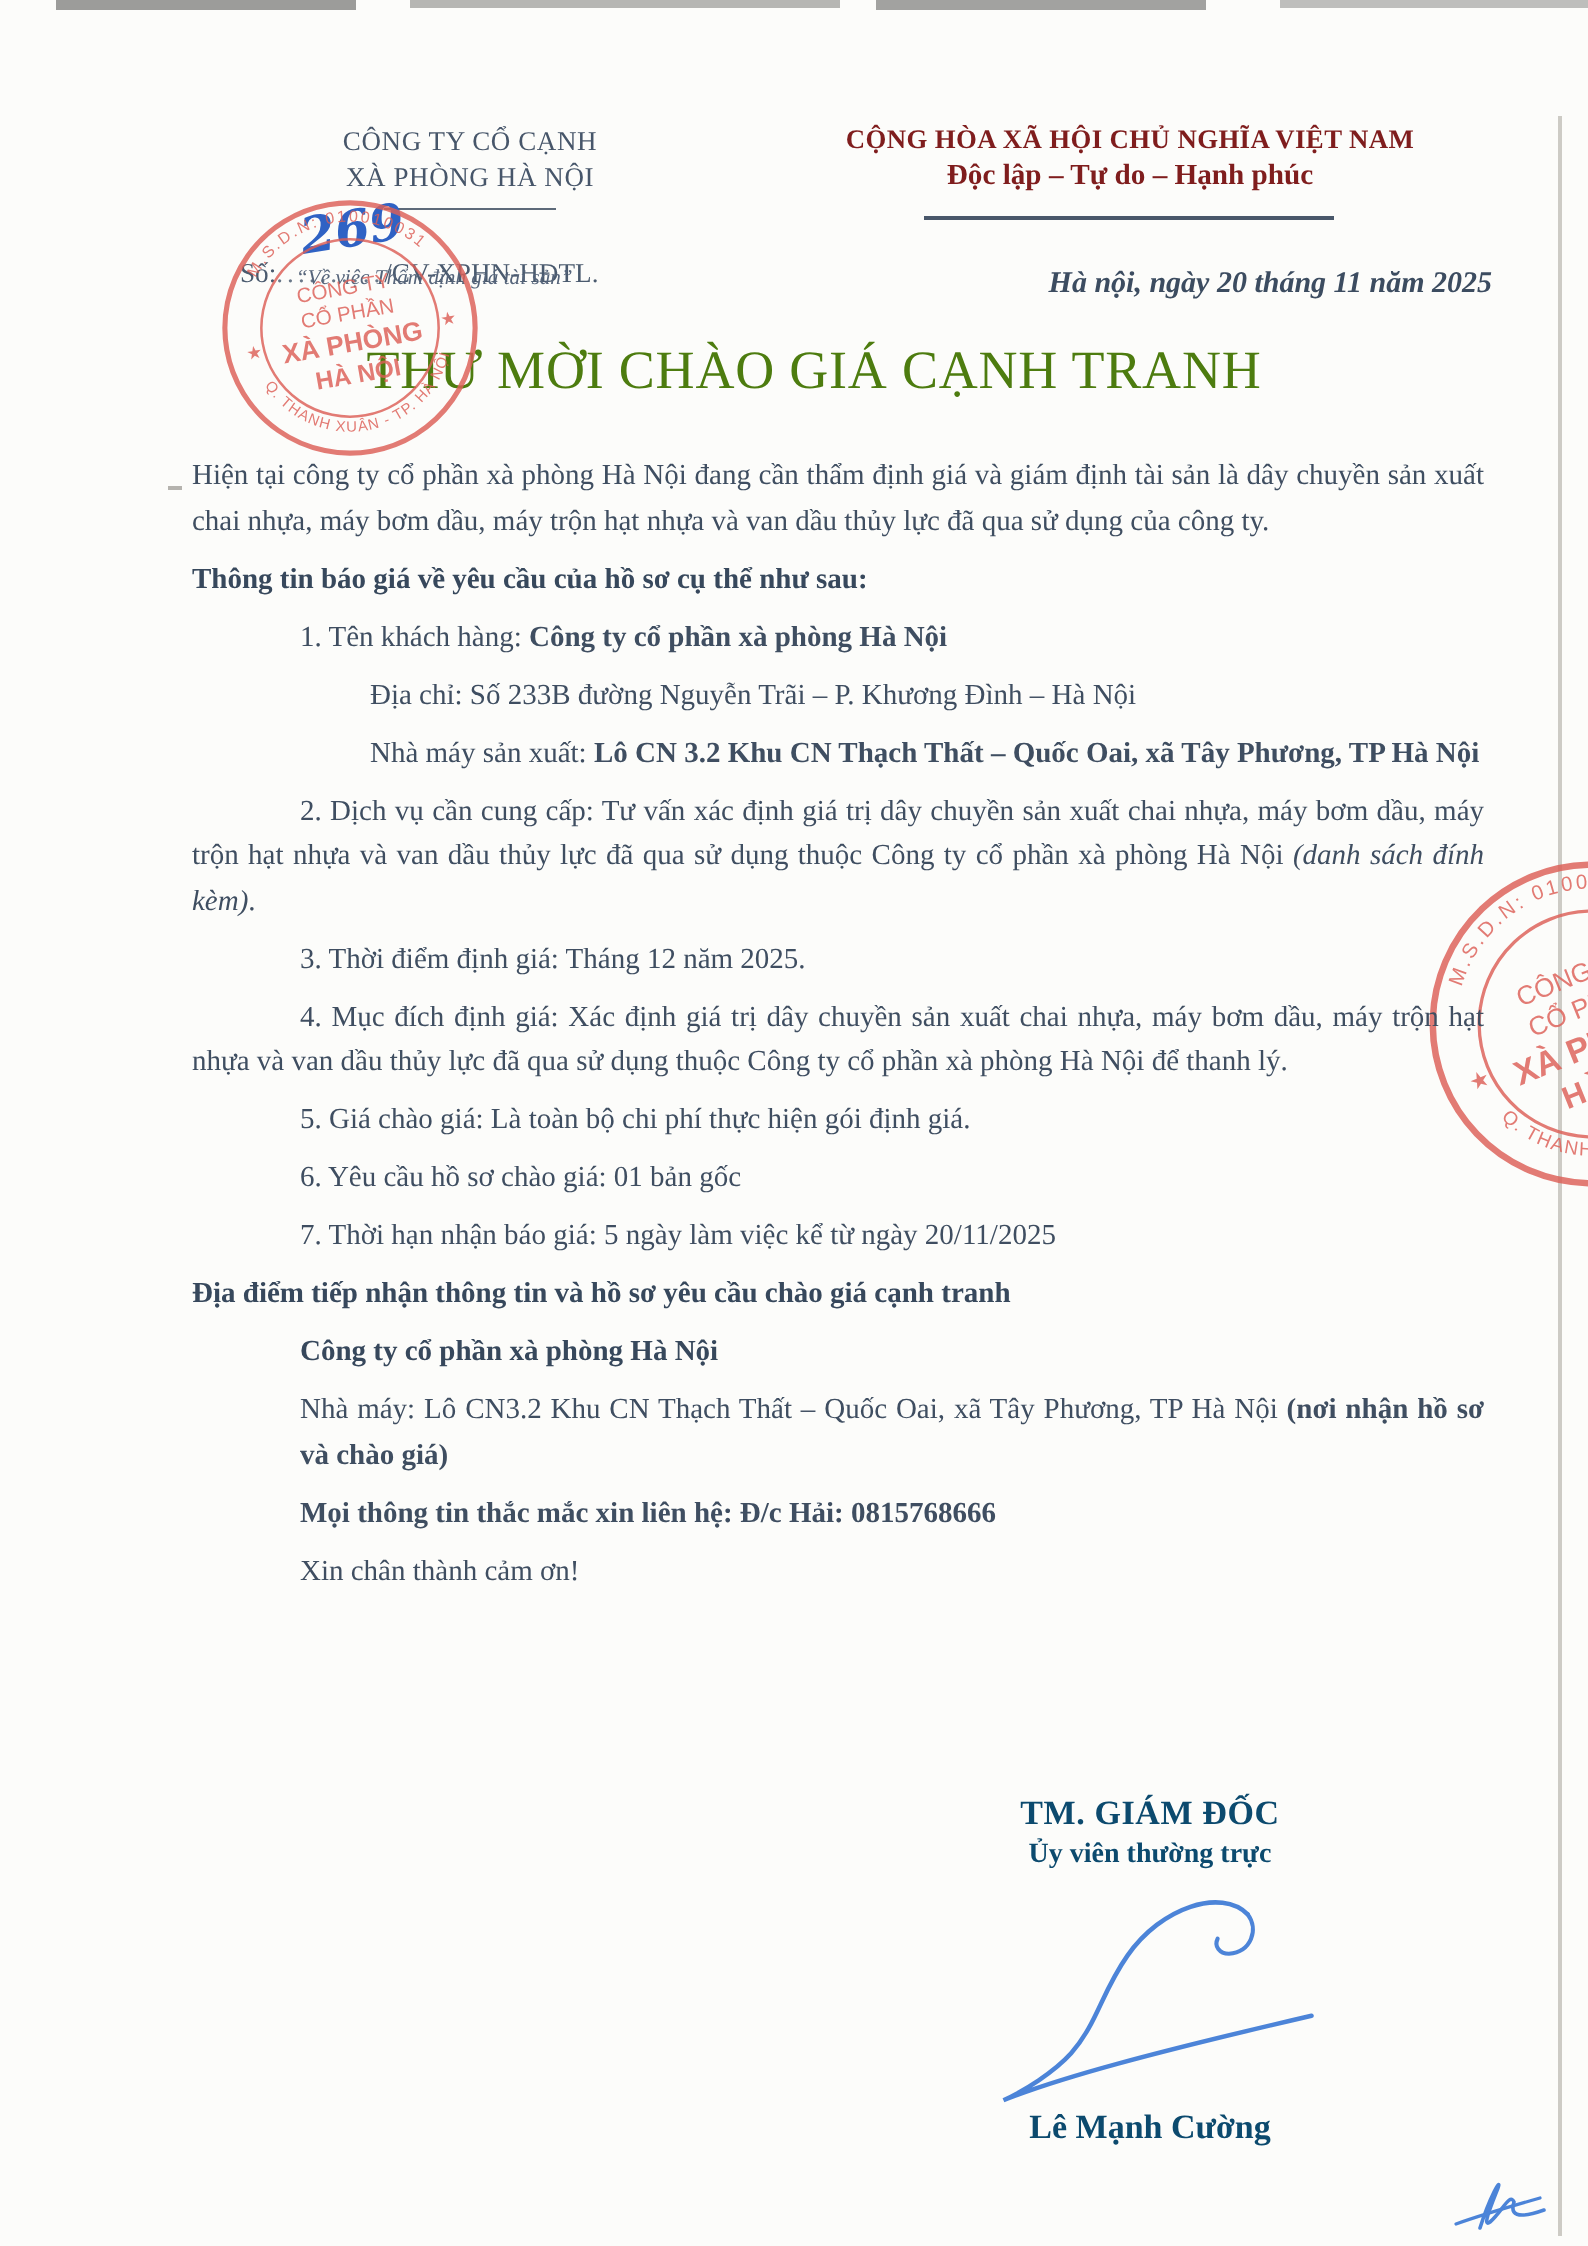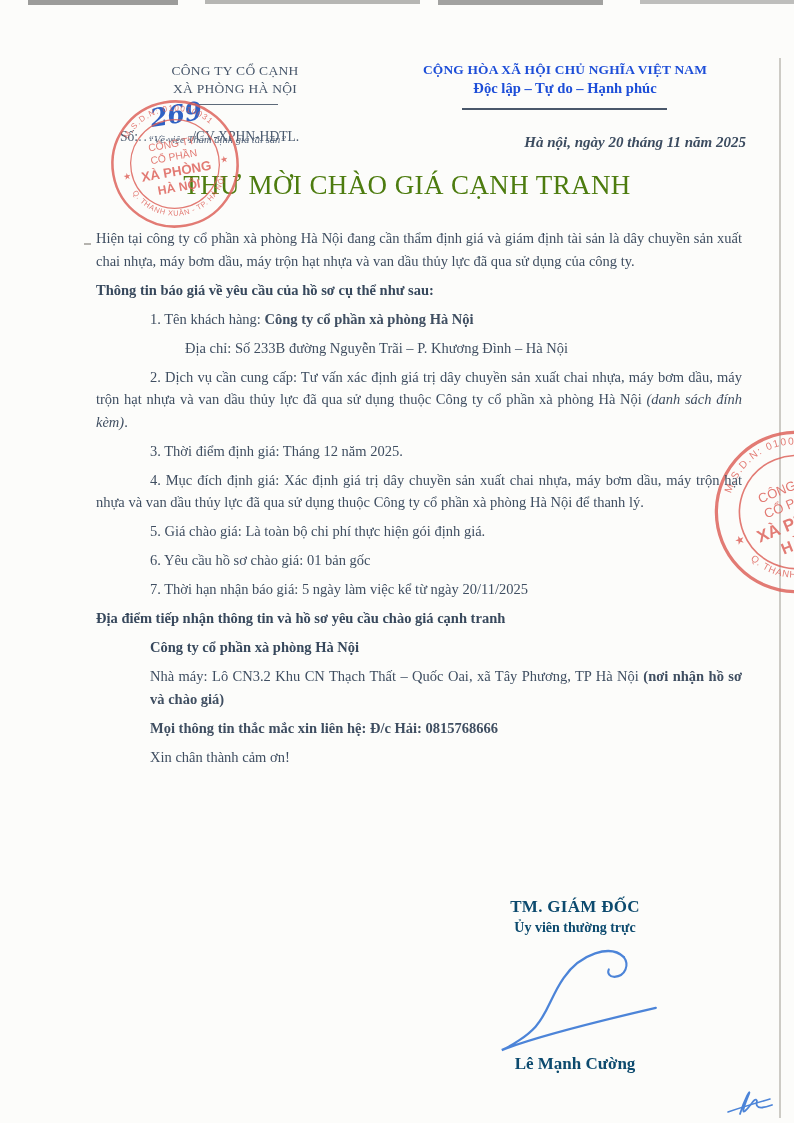--- a/index.html
+++ b/index.html
@@ -18,21 +18,21 @@
   .s1{left:28px;width:150px;background:#4c4c4a;}
   .s2{left:205px;width:215px;background:#7b7b78;height:4px;}
   .s3{left:438px;width:165px;background:#575755;}
   .s4{left:640px;width:154px;background:#8b8b88;height:4px;}
   .edge-line{position:absolute;left:779px;top:58px;width:2px;height:1060px;background:#cdcbc5;}
   .margin-dash{position:absolute;left:84px;top:243px;width:7px;height:2px;background:#b5b3ae;}
   
   .org{position:absolute;left:135px;top:62px;width:200px;text-align:center;
        font-size:13.5px;line-height:18px;letter-spacing:.3px;color:#47566a;}
   .org-rule{position:absolute;left:192px;top:104px;width:86px;height:1.4px;background:#5d6a79;}
-  .national{position:absolute;left:400px;top:62px;width:330px;text-align:center;color:#1d4ed8;}
+  .national{position:absolute;left:400px;top:62px;width:330px;text-align:center;color:#7f1d1d;}
   .national .l1{font-size:13.4px;font-weight:bold;letter-spacing:.2px;}
   .national .l2{font-size:14.6px;font-weight:bold;margin-top:2px;}
   .nat-rule{position:absolute;left:462px;top:108px;width:205px;height:1.6px;background:#49576a;}
   .ref{position:absolute;left:120px;top:113px;font-size:13.6px;color:#4a5a6e;margin-top:16px;}
   .ref .dots{letter-spacing:2px;color:#6a7889;}
   .ref-number{position:absolute;left:150px;top:100px;font-size:25px;font-weight:bold;
        font-style:italic;color:#2f62c4;transform:rotate(-9deg);
        font-family:"DejaVu Serif",serif;}
   .subject{position:absolute;left:148px;top:134px;font-size:10.6px;font-style:italic;color:#55647a;}
   .dateline{position:absolute;right:48px;top:134px;font-size:15px;font-weight:bold;
@@ -132,20 +132,21 @@
 
   <div class="body">
     <p class="first">Hiện tại công ty cổ phần xà phòng Hà Nội đang cần thẩm định giá và giám định tài sản là dây chuyền sản xuất chai nhựa, máy bơm dầu, máy trộn hạt nhựa và van dầu thủy lực đã qua sử dụng của công ty.</p>
 
     <p class="head">Thông tin báo giá về yêu cầu của hồ sơ cụ thể như sau:</p>
 
     <p class="ind"><span>1.  Tên khách hàng: </span><span class="b">Công ty cổ phần xà phòng Hà Nội</span></p>
 
     <p class="ind2">Địa chỉ: Số 233B đường Nguyễn Trãi – P. Khương Đình – Hà Nội</p>
 
+    <p class="ind2"><span>Nhà máy sản xuất: </span><span class="b">Lô CN 3.2 Khu CN Thạch Thất – Quốc Oai, xã Tây Phương, TP Hà Nội</span></p>
 
     <p class="ind"><span>2.  Dịch vụ cần cung cấp: Tư vấn xác định giá trị dây chuyền sản xuất chai nhựa, máy bơm dầu, máy trộn hạt nhựa và van dầu thủy lực đã qua sử dụng thuộc Công ty cổ phần xà phòng Hà Nội </span><span class="i">(danh sách đính kèm)</span><span>.</span></p>
 
     <p class="ind">3. Thời điểm định giá: Tháng 12 năm 2025.</p>
 
     <p class="ind">4. Mục đích định giá: Xác định giá trị dây chuyền sản xuất chai nhựa, máy bơm dầu, máy trộn hạt nhựa và van dầu thủy lực đã qua sử dụng thuộc Công ty cổ phần xà phòng Hà Nội để thanh lý.</p>
 
     <p class="ind">5. Giá chào giá: Là toàn bộ chi phí thực hiện gói định giá.</p>
 
     <p class="ind">6. Yêu cầu hồ sơ chào giá: 01 bản gốc</p>

